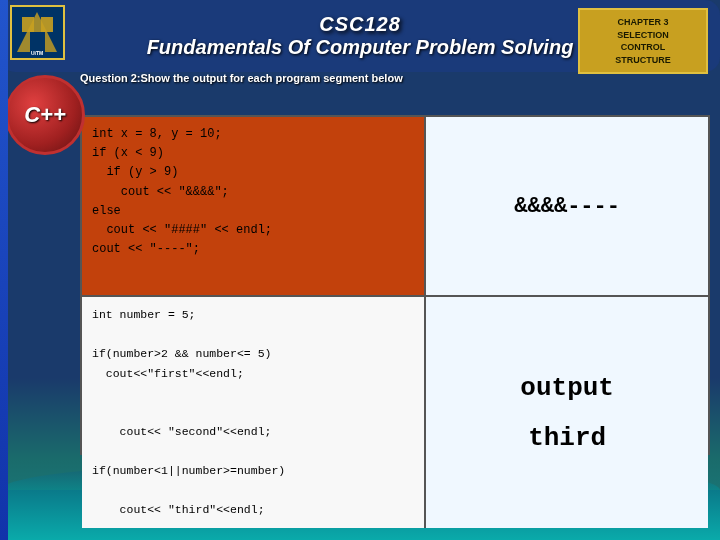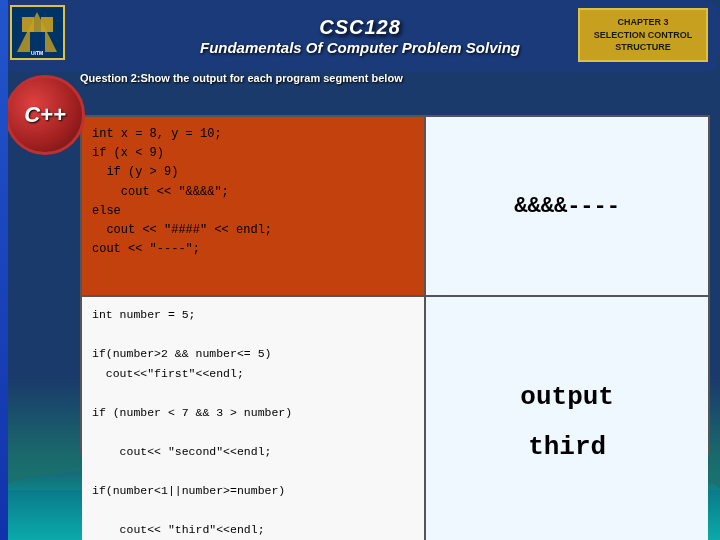--- a/index.html
+++ b/index.html
@@ -86,34 +86,34 @@
       color: #ffffff;
       font-size: 20px;
       font-weight: bold;
       font-style: italic;
       text-shadow: 2px 2px 4px #000;
       letter-spacing: 1px;
     }
 
     .header-subtitle {
       color: #ffffff;
-      font-size: 15px;
+      font-size: 20px;
       font-weight: bold;
       font-style: italic;
       text-shadow: 1px 1px 3px #000;
     }
 
     
     .chapter-badge {
       position: absolute;
       top: 8px;
       right: 12px;
       background: #c8a020;
       border: 2px solid #e0c040;
-      padding: 6px 2px;
+      padding: 6px 26px;
       color: #1a1a00;
       font-size: 9px;
       font-weight: bold;
       text-align: center;
       line-height: 1.4;
       width: 130px;
     }
 
     
     .mascot-area {
@@ -315,21 +315,20 @@
       </div>
     </div>
 
     <div class="table-bottom-row">
       <div class="table-code-left-bottom">
         <div>int number = 5;</div>
         <div>&nbsp;</div>
         <div>if(number&gt;2 &amp;&amp; number&lt;= 5)</div>
         <div>&nbsp;&nbsp;cout&lt;&lt;"first"&lt;&lt;endl;</div>
         <div>&nbsp;</div>
-        <div>if (number &lt; 7 &amp;&amp; 3 &gt; number)</div>
         <div>&nbsp;</div>
         <div>&nbsp;&nbsp;&nbsp;&nbsp;cout&lt;&lt; "second"&lt;&lt;endl;</div>
         <div>&nbsp;</div>
         <div>if(number&lt;1||number&gt;=number)</div>
         <div>&nbsp;</div>
         <div>&nbsp;&nbsp;&nbsp;&nbsp;cout&lt;&lt; "third"&lt;&lt;endl;</div>
       </div>
       <div class="table-output-right-bottom">
         <div class="output-text-bottom">output</div>
         <div class="output-text-bottom">third</div>

